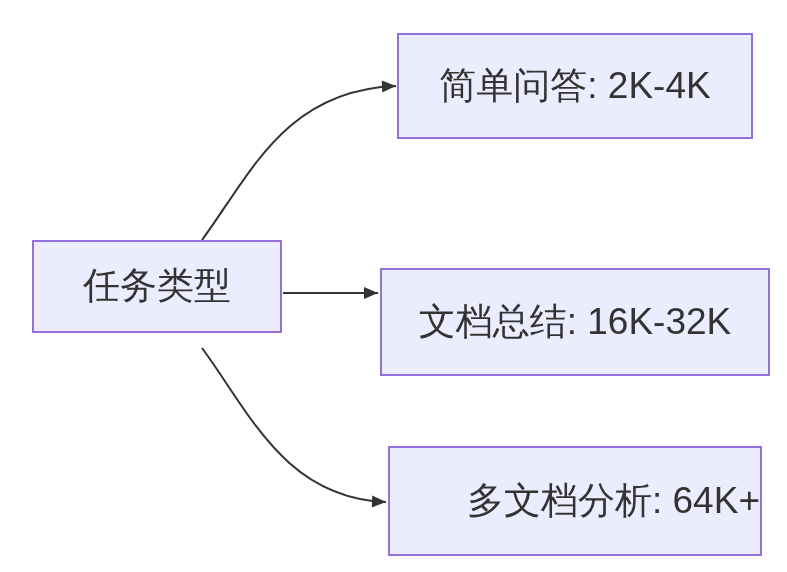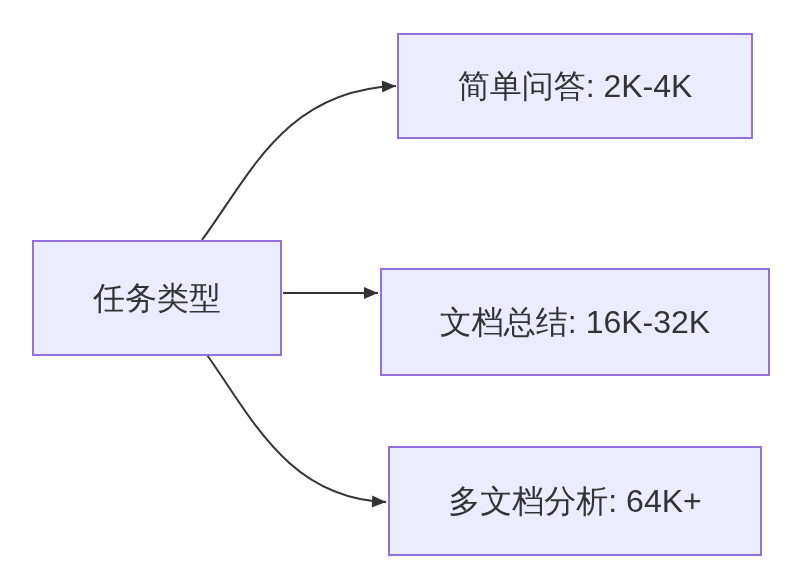--- a/index.html
+++ b/index.html
@@ -30,28 +30,28 @@
   }
   .node {
     position: absolute;
     box-sizing: border-box;
     background: var(--node-fill, #ECECFF);
     border: 2px solid var(--node-border, #9370DB);
     display: flex;
     align-items: center;
     justify-content: center;
     color: var(--text, #333333);
-    font-size: 32px;
+    font-size: 37px;
     line-height: 1.2;
     white-space: nowrap;
   }
-  .node-root    { left: 32px;  top: 240px; width: 250px; height: 116px; }
+  .node-root    { left: 32px;  top: 240px; width: 250px; height: 93px; }
   .node-branch0 { left: 397px; top: 33px;  width: 356px; height: 106px; }
   .node-branch1 { left: 380px; top: 240px; width: 390px; height: 108px; margin-top: 28px; }
-  .node-branch2 { left: 388px; top: 446px; width: 374px; height: 110px; }
+  .node-branch2 { left: 388px; top: 446px; width: 374px; height: 110px; justify-content: flex-end; }
 </style>
 </head>
 <body>
 
 <div class="canvas">
 
   <svg class="edges-layer" viewBox="0 0 787 572" xmlns="http://www.w3.org/2000/svg">
     <defs>
       <marker id="arrowhead" viewBox="0 0 16 14" refX="15" refY="7" markerWidth="16" markerHeight="14" markerUnits="userSpaceOnUse" orient="auto">
         <path d="M1,1 L15,7 L1,13 Z" fill="#333333"></path>

